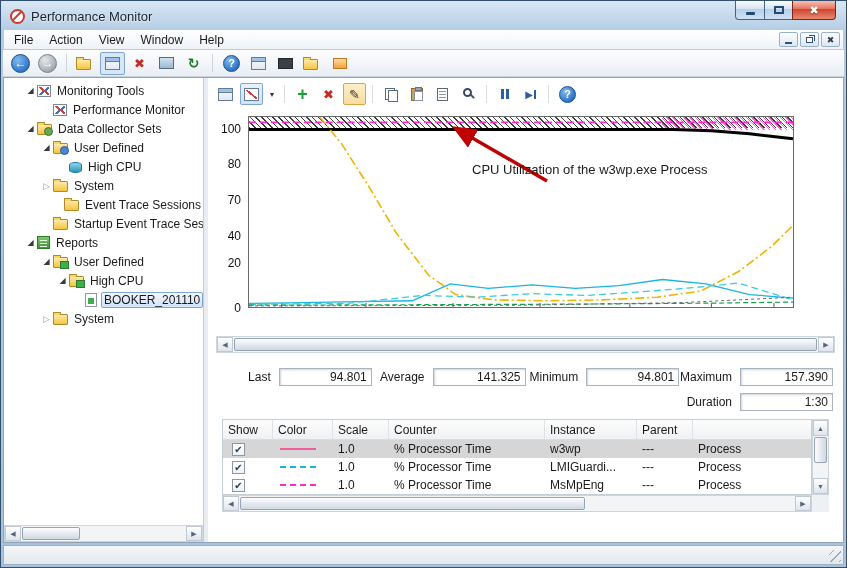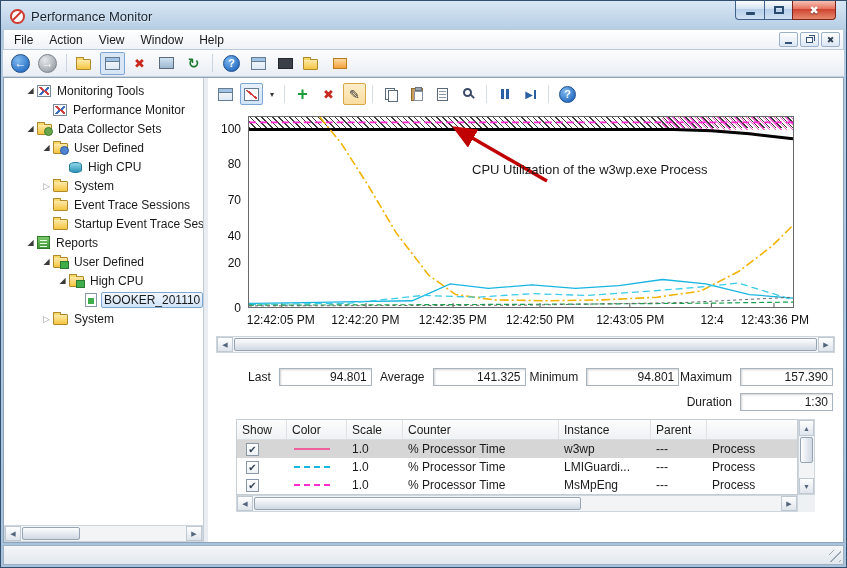--- a/index.html
+++ b/index.html
@@ -118,21 +118,21 @@
   .anno-text{position:absolute;left:41%;top:45px;font-size:13px;white-space:nowrap;color:#1a1a1a;}
   .chart-scroll{margin:6px 8px 0;}
   
   .stats{margin:15px 10px 0;flex:none;}
   .stats-row{display:flex;align-items:flex-end;margin-bottom:7px;}
   .stat-group{flex:1;display:flex;align-items:center;justify-content:flex-end;}
   .stat-label{margin-right:8px;white-space:nowrap;}
   .stat-box{width:93px;height:18px;border:1px solid #a8b4c0;box-shadow:inset 1px 1px 2px rgba(0,0,0,.18);display:flex;align-items:center;justify-content:flex-end;padding:0 4px;background:#fff;flex:none;}
   .stats-row2{display:flex;justify-content:flex-end;align-items:center;}
   
-  .legend-area{margin:8px 28px 0;flex:none;}
+  .legend-area{margin:8px 14px 0;flex:none;}
   .legend-flex{display:flex;}
   .legend-main{flex:1;border:1px solid #c5cdd5;overflow:hidden;}
   .lheader{display:flex;height:20px;background:linear-gradient(#fdfdfd,#eff1f3);border-bottom:1px solid #d8dde2;}
   .lh-cell{padding:2px 5px;border-right:1px solid #dde2e7;display:flex;align-items:center;overflow:hidden;white-space:nowrap;}
   .lrow{display:flex;height:18px;align-items:center;background:#fff;}
   .lrow.selected{background:#d6d6d6;}
   .l-cell{padding:0 5px;overflow:hidden;white-space:nowrap;display:flex;align-items:center;}
   .c-show{width:50px;flex:none;}
   .c-color{width:60px;flex:none;}
   .c-scale{width:56px;flex:none;}
@@ -260,21 +260,21 @@
           <div class="tree-row" style="padding-left: 52px;">
             <span class="expander"></span>
             <span class="ti ic-cylinder-t"></span>
             <span class="tlabel">High CPU</span>
           </div>
           <div class="tree-row" style="padding-left: 36px;">
             <span class="expander collapsed">▷</span>
             <span class="ti ic-folder-base"></span>
             <span class="tlabel">System</span>
           </div>
-          <div class="tree-row" style="padding-left: 36px;">
+          <div class="tree-row" style=" justify-content: flex-end;">
             <span class="expander"></span>
             <span class="ti ic-folder-base"></span>
             <span class="tlabel">Event Trace Sessions</span>
           </div>
           <div class="tree-row" style="padding-left: 36px;">
             <span class="expander"></span>
             <span class="ti ic-folder-base"></span>
             <span class="tlabel">Startup Event Trace Ses</span>
           </div>
           <div class="tree-row" style="padding-left: 20px;">
@@ -400,29 +400,20 @@
           <svg class="anno-arrow" viewBox="0 0 120 66">
             <defs>
               <marker id="ah" markerWidth="10" markerHeight="8" refX="6" refY="3" orient="auto">
                 <path d="M0,0 L7,3 L0,6 z" fill="#c00000"></path>
               </marker>
             </defs>
             <line x1="102" y1="60" x2="10" y2="7" stroke="#c00000" stroke-width="3.5" marker-end="url(#ah)"></line>
           </svg>
           <div class="anno-text">CPU Utilization of the w3wp.exe Process</div>
         </div>
-        <div class="xlabels" id="xlabels">
-            <span class="xlabel" style="left: 6%;">12:42:05 PM</span>
-            <span class="xlabel" style="left: 21.5%;">12:42:20 PM</span>
-            <span class="xlabel" style="left: 37.5%;">12:42:35 PM</span>
-            <span class="xlabel" style="left: 53.5%;">12:42:50 PM</span>
-            <span class="xlabel" style="left: 70%;">12:43:05 PM</span>
-            <span class="xlabel" style="left: 85%;">12:4</span>
-            <span class="xlabel" style="left: 96.5%;">12:43:36 PM</span>
-          </div>
       </div>
 
       <div class="scrollbar-h chart-scroll">
         <span class="sb-btn">
             <span>◀</span>
           </span>
         <span class="sb-track">
             <span class="sb-thumb" style="left:1px;right:1px"></span>
           </span>
         <span class="sb-btn">

